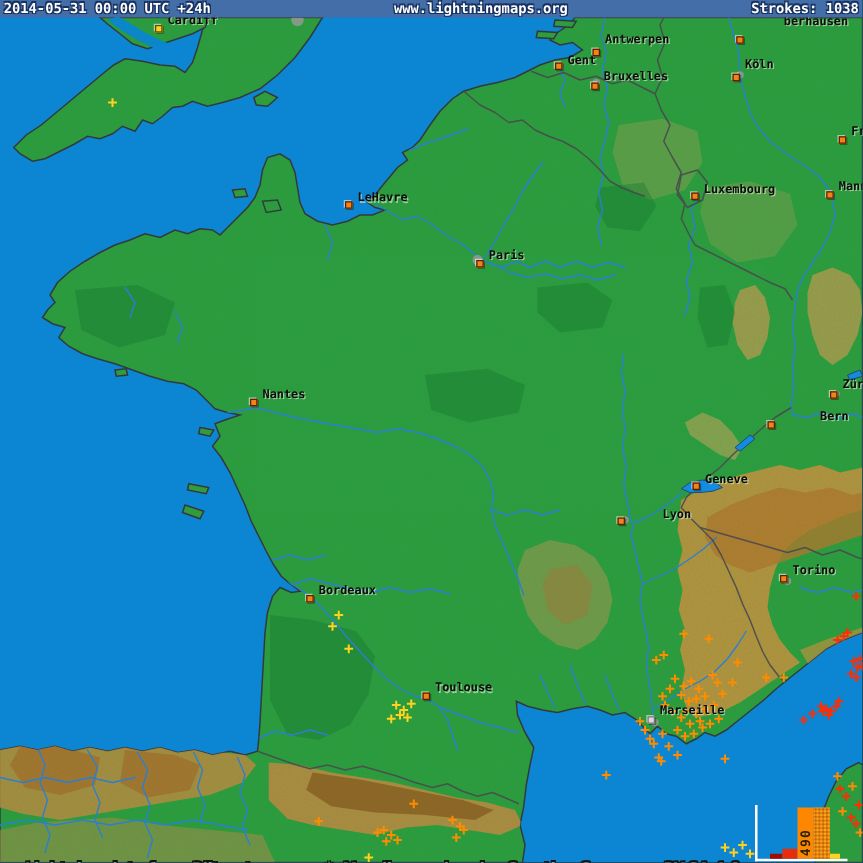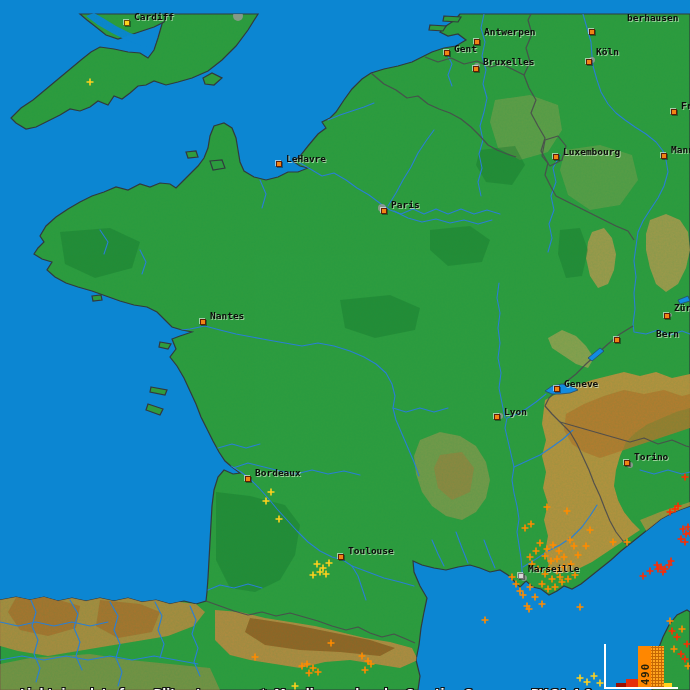--- a/index.html
+++ b/index.html
@@ -345,21 +345,21 @@
       <span class="clabel" style="left: 286px; top: 154px;">LeHavre</span>
       <span class="cmark" style="left: 384px; top: 211px;"></span>
       <span class="clabel" style="left: 391px; top: 200px;">Paris</span>
       <span class="cmark" style="left: 203px; top: 322px;"></span>
       <span class="clabel" style="left: 210px; top: 311px;">Nantes</span>
       <span class="cmark" style="left: 248px; top: 479px;"></span>
       <span class="clabel" style="left: 255px; top: 468px;">Bordeaux</span>
       <span class="cmark" style="left: 341px; top: 557px;"></span>
       <span class="clabel" style="left: 348px; top: 546px;">Toulouse</span>
       <span class="cmark" style="left: 497px; top: 417px;"></span>
-      <span class="clabel" style="left: 504px; top: 407px; text-align: center;">Lyon</span>
+      <span class="clabel" style="left: 530px; top: 407px; text-align: center;">Lyon</span>
       <span class="cmark" style="left: 557px; top: 389px;"></span>
       <span class="clabel" style="left: 564px; top: 379px;">Geneve</span>
       <span class="cmark" style="left: 617px; top: 340px;"></span>
       <span class="clabel" style="left: 624px; top: 329px; padding-left: 32px;">Bern</span>
       <span class="cmark" style="left: 667px; top: 316px;"></span>
       <span class="clabel" style="left: 674px; top: 303px;">Zür</span>
       <span class="cmark" style="left: 627px; top: 463px;"></span>
       <span class="clabel" style="left: 634px; top: 452px;">Torino</span>
       <span class="cmark gray" style="left: 521px; top: 576px;"></span>
       <span class="clabel" style="left: 528px; top: 564px;">Marseille</span>
@@ -374,14 +374,19 @@
         </div>
         <div class="bar dotted" style="width: 13px; height: 41px; background-color: rgb(255, 165, 30);"></div>
         <div class="bar" style="width: 8px; height: 4px; background-color: rgb(255, 210, 30);"></div>
       </div>
   </div>
 
   <div class="bottombar">
     <span>Lightning data from Blitzortung.org  *  Map licensed under Creative Commons BY-SA 4.0</span>
   </div>
 
+  <div class="topbar">
+    <span class="seg tb-left">2014-05-31 00:00 UTC +24h</span>
+    <span class="seg">www.lightningmaps.org</span>
+    <span class="seg tb-right">Strokes: 1038</span>
+  </div>
 
 </div>
 
 </body></html>

